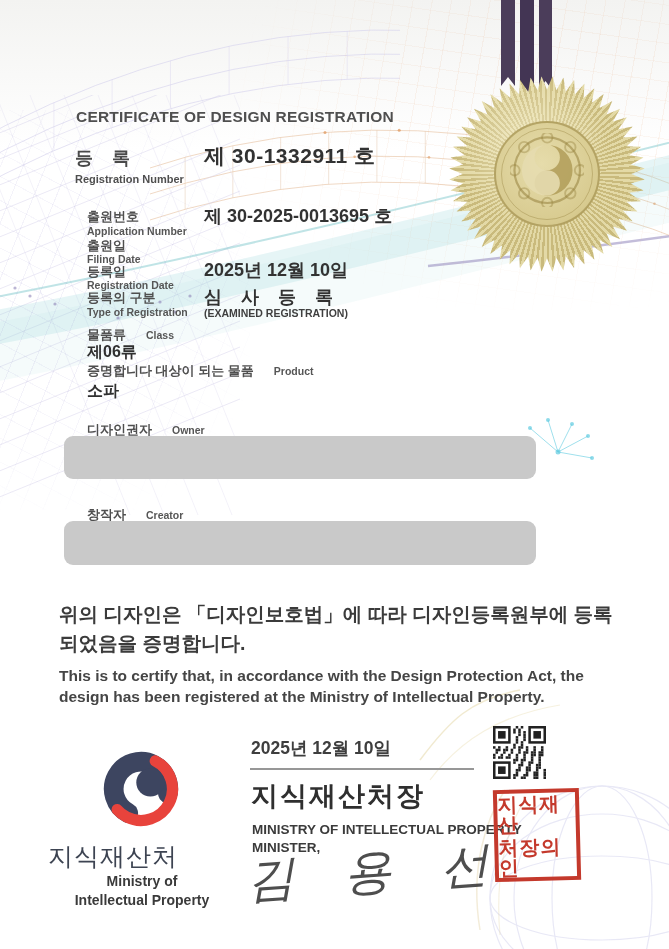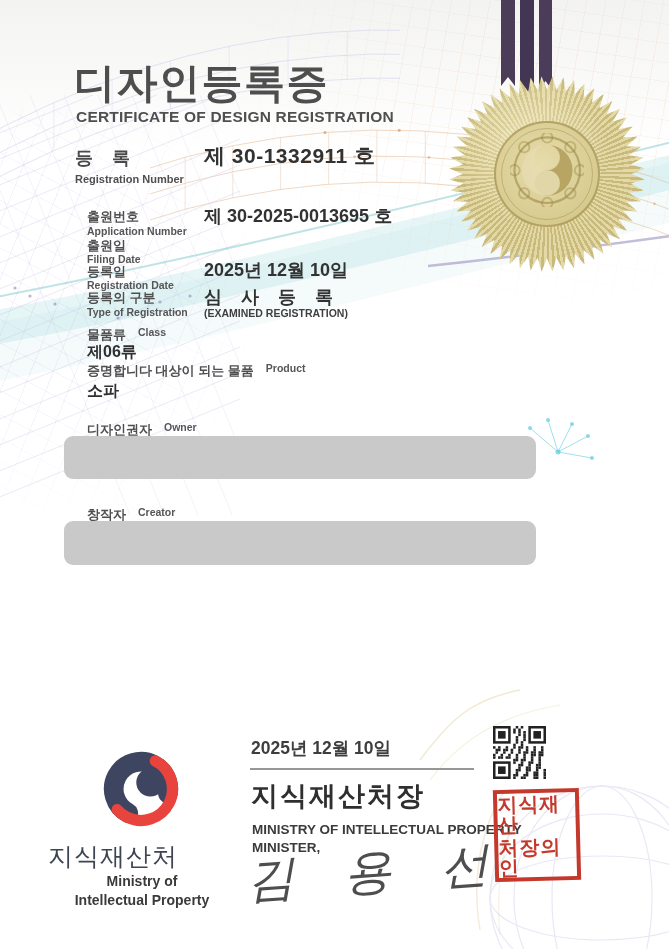--- a/index.html
+++ b/index.html
@@ -55,21 +55,21 @@
   .reg-ko{left:75px;top:146px;font-size:18px;font-weight:700;color:#4a4a4a;letter-spacing:7px;}
   .reg-en{left:75px;top:173px;font-size:11px;font-weight:600;color:#4f4f4f;}
   .reg-val{left:204px;top:142px;font-size:21px;font-weight:700;color:#323232;letter-spacing:.5px;}
 
   
   .lbl-ko{font-size:13px;font-weight:700;color:#4f4f4f;}
   .lbl-en{font-size:10.5px;font-weight:600;color:#565656;}
   .val{font-size:18px;font-weight:700;color:#323232;}
   .row-lbl{left:87px;} .row-val{left:204px;}
 
-  .inline-lbl{display:flex;align-items:flex-start;gap:12px;}
+  .inline-lbl{display:flex;align-items:center;gap:20px;}
   .big-val{font-size:16px;font-weight:700;color:#2f2f2f;}
 
   .redact{position:absolute;left:64px;width:472px;background:#c9c9c9;border-radius:9px;}
 
   .stmt{left:59px;top:600px;width:572px;}
   .stmt-ko{font-size:19.5px;font-weight:700;color:#3b3b3b;line-height:1.5;}
   .stmt-en{margin-top:6px;font-size:15.5px;font-weight:700;color:#454545;line-height:1.4;}
 
   
   .agency-logo{left:94px;top:742px;width:94px;height:94px;}
@@ -238,21 +238,20 @@
           <circle cx="44" cy="0" r="7"></circle>
         <circle cx="31" cy="31" r="7"></circle>
           <circle cx="0" cy="44" r="7"></circle>
           <circle cx="-31" cy="31" r="7"></circle>
         <circle cx="-44" cy="0" r="7"></circle>
           <circle cx="-31" cy="-31" r="7"></circle>
       </g>
     </svg>
   </div>
 
-  <div class="abs title">디자인등록증</div>
   <div class="abs subtitle">CERTIFICATE OF DESIGN REGISTRATION</div>
   <div class="abs reg-ko">등 록</div>
   <div class="abs reg-en">Registration Number</div>
   <div class="abs reg-val">제 30-1332911 호</div>
 
   <div class="abs row-lbl lbl-ko" style="top:208px">출원번호</div>
   <div class="abs row-lbl lbl-en" style="top:225px">Application Number</div>
   <div class="abs row-val val" style="top:204px">제 30-2025-0013695 호</div>
 
   <div class="abs row-lbl lbl-ko" style="top:237px">출원일</div>
@@ -283,20 +282,24 @@
     <span class="lbl-en">Owner</span>
   </div>
   <div class="redact" style="top:436px;height:43px"></div>
 
   <div class="abs row-lbl inline-lbl" style="top:506px">
     <span class="lbl-ko">창작자</span>
     <span class="lbl-en">Creator</span>
   </div>
   <div class="redact" style="top:521px;height:44px"></div>
 
+  <div class="abs stmt">
+    <div class="stmt-ko">위의 디자인은 「디자인보호법」에 따라 디자인등록원부에 등록되었음을 증명합니다.</div>
+    <div class="stmt-en">This is to certify that, in accordance with the Design Protection Act, the design has been registered at the Ministry of Intellectual Property.</div>
+  </div>
 
   <svg class="abs agency-logo" viewBox="-50 -50 100 100">
     <g fill="none" stroke-linecap="round">
       <circle r="29" stroke="#3d4560" stroke-width="21" stroke-dasharray="127 182" transform="rotate(118)"></circle>
       <circle r="33.5" stroke="#e8433c" stroke-width="12" stroke-dasharray="118 211" transform="rotate(-63)"></circle>
     </g>
     <circle cx="10" cy="-7" r="15" fill="#3d4560"></circle>
   </svg>
   <div class="abs agency-ko">지식재산처</div>
   <div class="abs agency-en">

